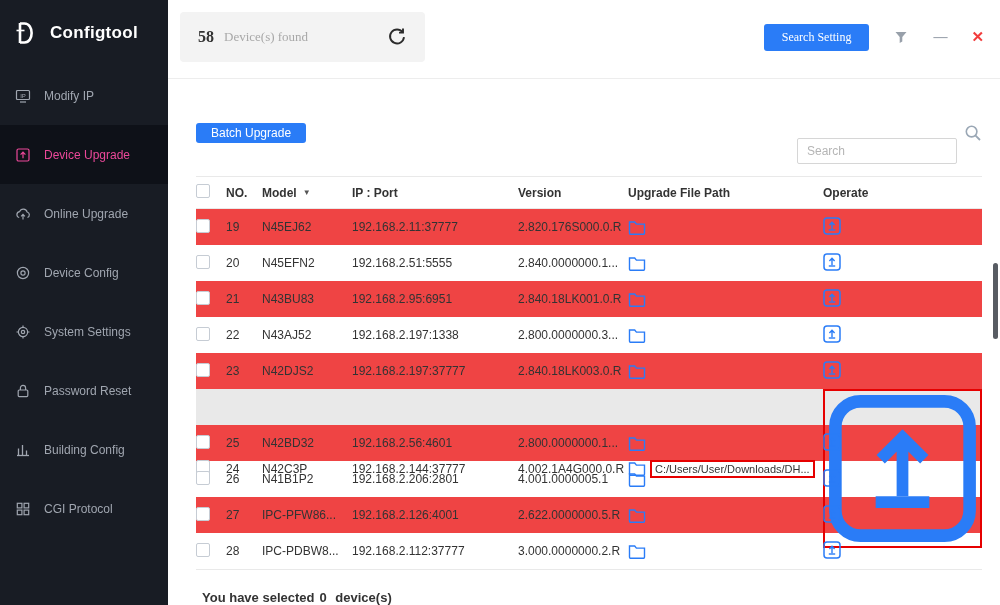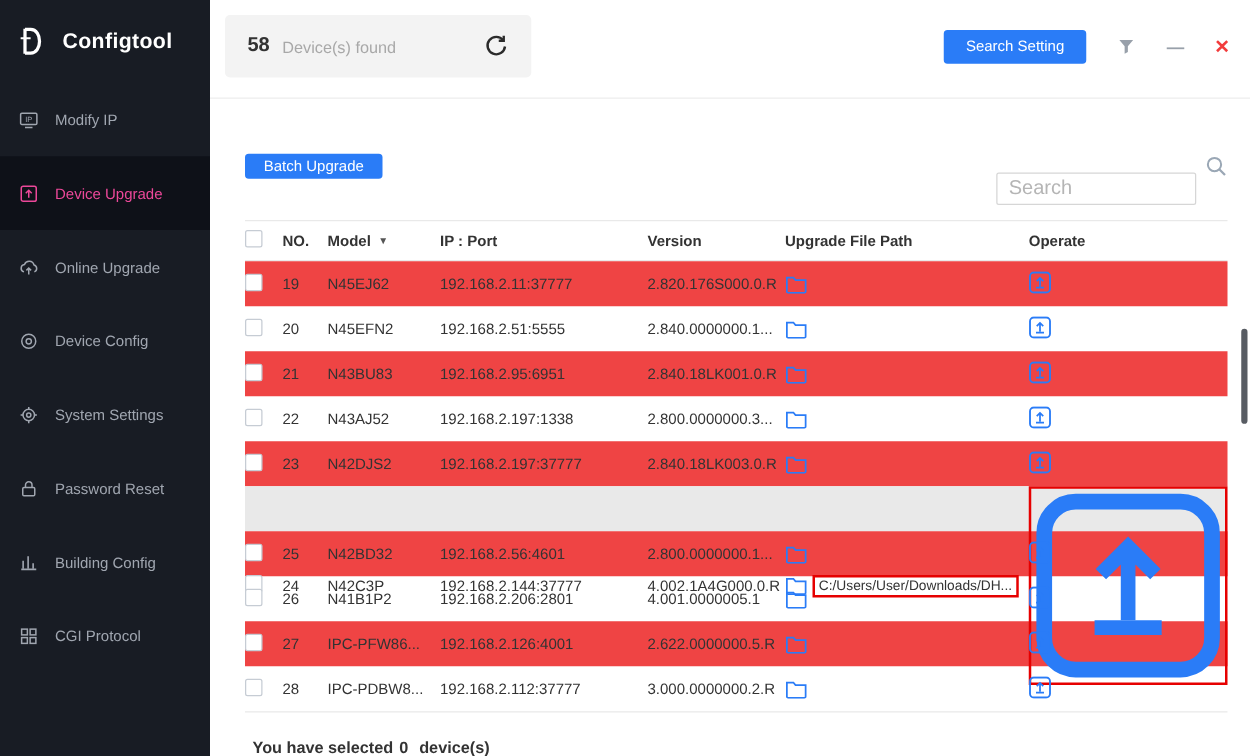--- a/index.html
+++ b/index.html
@@ -21,37 +21,37 @@
   .logo-icon{width:26px;height:26px;display:inline-flex;color:#fff;}
   .logo-icon svg{width:100%;height:100%;}
   .logo-text{font-size:17px;font-weight:bold;color:#fff;letter-spacing:.3px;}
   .side-item{display:flex;align-items:center;gap:13px;padding:0 15px;height:59px;font-size:12px;cursor:pointer;color:var(--muted);}
   .side-item.active{background:var(--sidebar-active);color:#ec4899;}
   .side-item .icon{width:16px;height:16px;display:inline-flex;flex-shrink:0;}
   .side-item .icon svg{width:100%;height:100%;}
 
   
   .main{flex:1;display:flex;flex-direction:column;position:relative;min-width:0;}
-  .topbar{height:92px;display:flex;align-items:center;justify-content:space-between;padding:0 16px 4px 12px;border-bottom:1px solid #ededed;background:#fff;}
+  .topbar{height:92px;display:flex;align-items:center;justify-content:space-between;padding:0 16px 4px 12px;border-bottom:1px solid #ededed;background:#fff;font-family:Liberation Serif, serif;}
   .count-box{background:#f3f3f3;border-radius:4px;height:50px;width:245px;display:flex;align-items:center;padding:0 18px;gap:10px;}
   .count-num{font-size:16px;font-weight:bold;color:var(--txt);}
   .count-label{font-size:13px;color:#a8a8a8;flex:1;}
   .refresh-icon{width:20px;height:20px;display:inline-flex;cursor:pointer;}
   .win-controls{display:flex;align-items:center;gap:24px;}
   .btn{background:var(--accent);color:#fff;border:none;border-radius:3px;font-size:12px;cursor:pointer;font-family:inherit;}
   .search-setting-btn{height:27px;padding:0 18px;}
   .filter-icon{width:16px;height:16px;display:inline-flex;cursor:pointer;}
   .min-btn{color:#98a0aa;font-weight:bold;font-size:14px;cursor:pointer;line-height:1;}
   .close-btn{color:var(--close);font-weight:bold;font-size:15px;cursor:pointer;line-height:1;}
 
   .content{flex:1;padding:0 18px 0 28px;display:flex;flex-direction:column;}
   .toolbar{display:flex;justify-content:space-between;align-items:center;margin-top:22px;}
   .batch-btn{height:20px;padding:0 15px;}
   .search-wrap{display:flex;align-items:center;gap:7px;}
-  .search-input{width:160px;height:26px;border:1px solid #d6d6d6;border-radius:2px;font-size:16px;padding:0 9px;color:var(--txt);font-family:inherit;outline:none;margin-top:37px;}
+  .search-input{width:160px;height:26px;border:1px solid #d6d6d6;border-radius:2px;font-size:12px;padding:0 9px;color:var(--txt);font-family:inherit;outline:none;margin-top:37px;}
   .search-input::placeholder{color:#b5b5b5;}
   .search-icon{width:18px;height:18px;display:inline-flex;cursor:pointer;}
 
   
   .table{margin-top:12px;}
   .thead,.row{display:grid;grid-template-columns:30px 36px 90px 166px 110px 195px 1fr;align-items:center;}
   .thead{height:33px;border-top:1px solid #e9e9e9;border-bottom:1px solid #e9e9e9;font-size:12px;font-weight:bold;color:var(--txt);}
   .row{height:36px;font-size:12px;color:var(--txt);}
   .row.alt{background:#ef4444;}
   .row.selected{background:#e9e9e9;}

